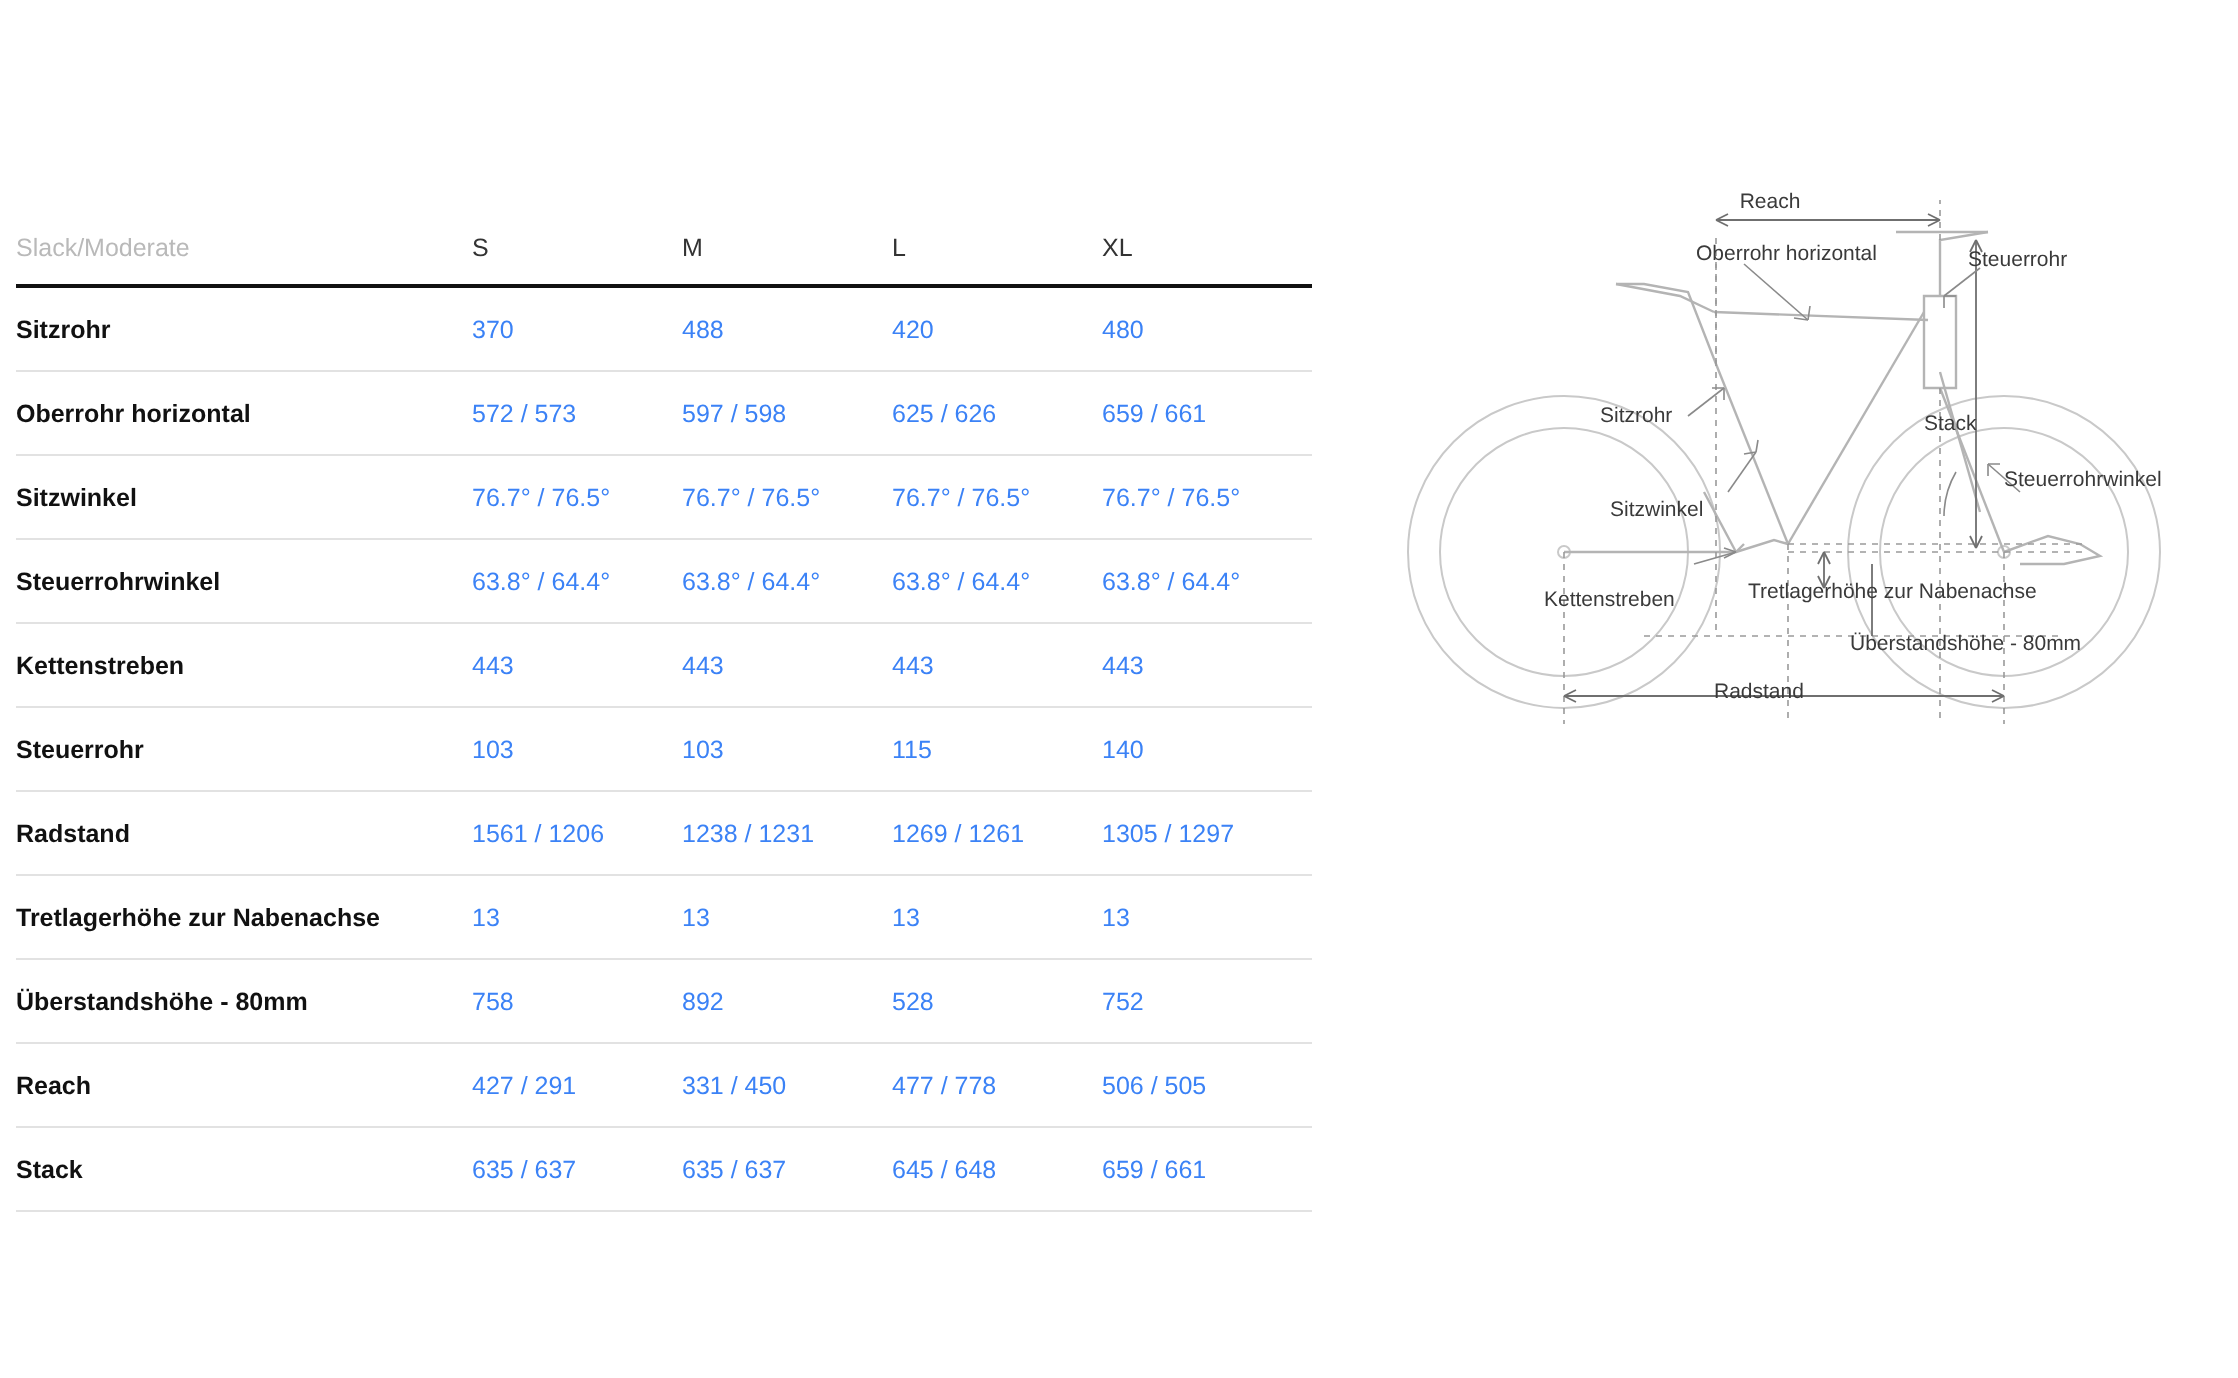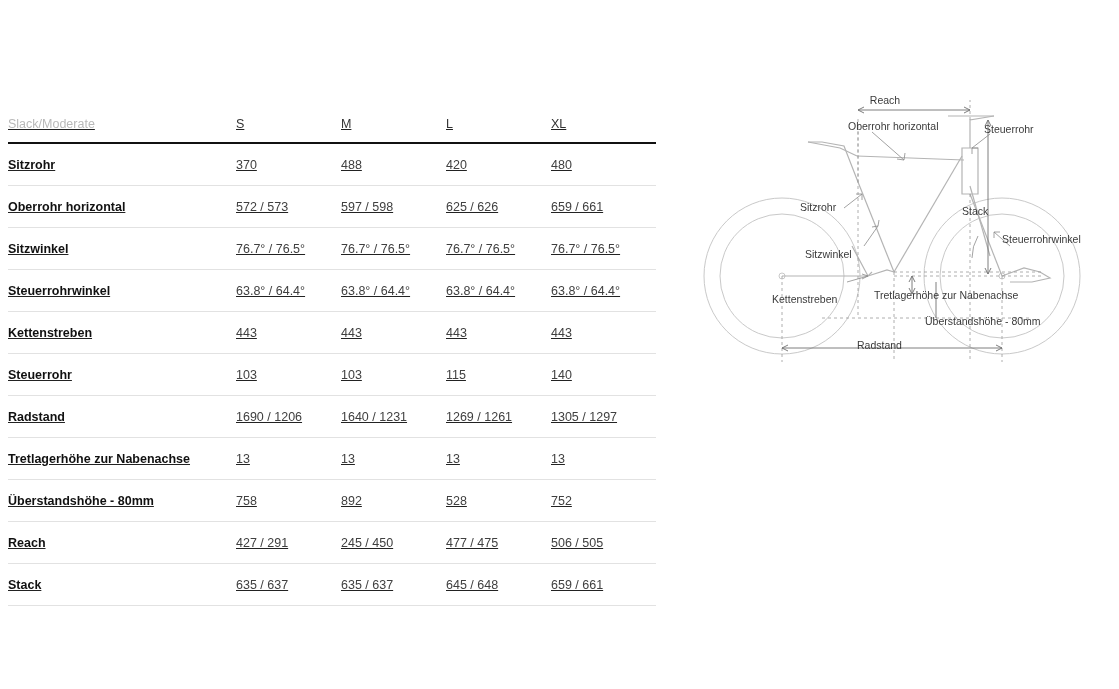--- a/index.html
+++ b/index.html
@@ -19,21 +19,20 @@
     position: relative;
     width: 1119px;
     height: 689px;
   }
   
   .geo-table-wrap {
     position: absolute;
     left: 8px;
     top: 106px;
     width: 648px;
-    text-decoration: underline;
   }
   table.geo {
     border-collapse: collapse;
     width: 648px;
     table-layout: fixed;
   }
   table.geo th, table.geo td {
     text-align: left;
     font-size: 12.5px;
     padding: 0;
@@ -51,21 +50,21 @@
     font-weight: normal;
     font-size: 12.5px;
   }
   table.geo thead th.size {
     color: #333333;
     font-weight: normal;
     font-size: 12.5px;
   }
   table.geo tbody td {
     border-bottom: 1px solid #e2e2e2;
-    color: #404040;
+    color: #3b82f6;
   }
   table.geo tbody tr:last-child td {
     border-bottom: 1px solid #e2e2e2;
   }
   table.geo tbody td.label {
     font-weight: bold;
     color: #111111;
   }
   col.c-label { width: 228px; }
   col.c-val { width: 105px; }
@@ -148,44 +147,44 @@
         </tr>
         <tr>
           <td class="label">Steuerrohr</td>
           <td>103</td>
           <td>103</td>
           <td>115</td>
           <td>140</td>
         </tr>
         <tr>
           <td class="label">Radstand</td>
-          <td>1690 / 1206</td>
-          <td>1640 / 1231</td>
+          <td>1561 / 1206</td>
+          <td>1238 / 1231</td>
           <td>1269 / 1261</td>
           <td>1305 / 1297</td>
         </tr>
         <tr>
           <td class="label">Tretlagerhöhe zur Nabenachse</td>
           <td>13</td>
           <td>13</td>
           <td>13</td>
           <td>13</td>
         </tr>
         <tr>
           <td class="label">Überstandshöhe - 80mm</td>
           <td>758</td>
           <td>892</td>
           <td>528</td>
           <td>752</td>
         </tr>
         <tr>
           <td class="label">Reach</td>
           <td>427 / 291</td>
-          <td>245 / 450</td>
-          <td>477 / 475</td>
+          <td>331 / 450</td>
+          <td>477 / 778</td>
           <td>506 / 505</td>
         </tr>
         <tr>
           <td class="label">Stack</td>
           <td>635 / 637</td>
           <td>635 / 637</td>
           <td>645 / 648</td>
           <td>659 / 661</td>
         </tr>
       </tbody>

